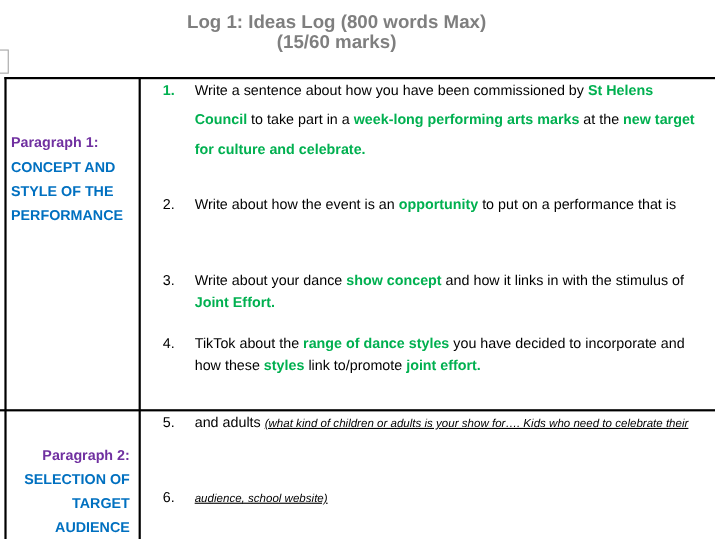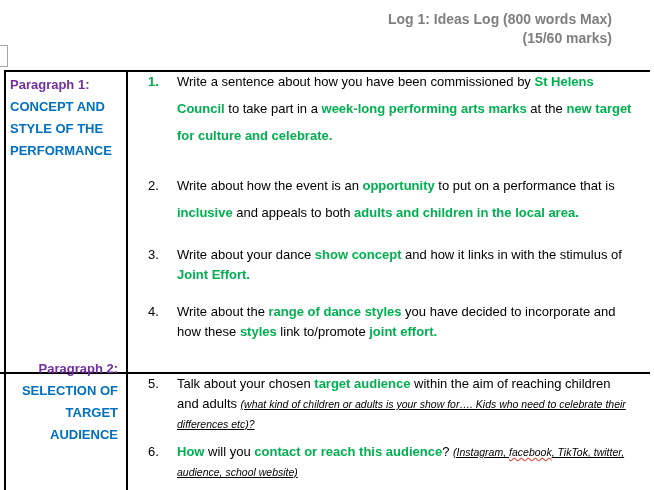--- a/index.html
+++ b/index.html
@@ -7,34 +7,34 @@
     --gray:#7f7f7f; --squiggle:#e8402d; --border:#000000;
   }
   html,body{margin:0;padding:0;}
   body{
     width:654px;height:490px;position:relative;overflow:hidden;
     background:#ffffff;color:#000000;
     font-family:"Liberation Sans","DejaVu Sans",sans-serif;
     font-size:13px;
   }
   
-  .title{position:absolute;top:10px;left:0;width:612px;text-align:right;
-    font-weight:bold;font-size:14px;line-height:19px;color:var(--gray);}
+  .title{position:absolute;top:10px;left:0;width:612px;text-align:center;
+    font-weight:bold;font-size:17px;line-height:19px;color:var(--gray);}
   
   .artifact{position:absolute;left:-3px;top:45px;width:9px;height:20px;
     border:1px solid #a6a6a6;background:#fff;}
   
   .bline{position:absolute;background:var(--border);}
   .b-top{left:4px;top:70px;width:646px;height:2px;}
   .b-left{left:4px;top:70px;width:2px;height:420px;}
   .b-col{left:126px;top:70px;width:2px;height:420px;}
   .b-row{left:0px;top:372px;width:650px;height:2px;}
   
   .cell-header{position:absolute;left:10px;width:108px;
-    font-weight:bold;font-size:13px;line-height:22px;}
+    font-weight:bold;font-size:13px;line-height:22px;margin-top:45px;}
   .header-1{top:74px;}
   .header-2{top:358px;text-align:right;}
   .header-label{color:var(--purple);}
   .header-title{color:var(--blue);}
   
   .item{position:absolute;left:148px;display:flex;align-items:flex-start;}
   .num{flex:0 0 29px;width:29px;line-height:20px;}
   .num-g{color:var(--green);font-weight:bold;}
   .line{line-height:20px;white-space:nowrap;}
   .item-1{top:68px;}  .item-2{top:172px;} .item-3{top:245px;}
@@ -77,45 +77,41 @@
       <div>
         <div class="line"><span class="seg-n">Write a sentence about how you have been commissioned by </span><span class="seg-g">St Helens</span></div>
         <div class="line"><span class="seg-g">Council</span><span class="seg-n"> to take part in a </span><span class="seg-g">week-long performing arts marks</span><span class="seg-n"> at the </span><span class="seg-g">new target</span></div>
         <div class="line"><span class="seg-g">for culture and celebrate.</span></div>
       </div>
     </div>
     <div class="item item-2">
       <span class="num">2.</span>
       <div>
         <div class="line"><span class="seg-n">Write about how the event is an </span><span class="seg-g">opportunity</span><span class="seg-n"> to put on a performance that is</span></div>
-        <div class="line"><span class="seg-g">inclusive</span><span class="seg-n"> and appeals to both </span><span class="seg-g">adults and children in the local area.</span></div>
       </div>
     </div>
     <div class="item item-3">
       <span class="num">3.</span>
       <div>
         <div class="line"><span class="seg-n">Write about your dance </span><span class="seg-g">show concept</span><span class="seg-n"> and how it links in with the stimulus of</span></div>
         <div class="line"><span class="seg-g">Joint Effort.</span></div>
       </div>
     </div>
     <div class="item item-4">
       <span class="num">4.</span>
       <div>
-        <div class="line"><span class="seg-n">Write about the </span><span class="seg-g">range of dance styles</span><span class="seg-n"> you have decided to incorporate and</span></div>
+        <div class="line"><span class="seg-n">TikTok about the </span><span class="seg-g">range of dance styles</span><span class="seg-n"> you have decided to incorporate and</span></div>
         <div class="line"><span class="seg-n">how these </span><span class="seg-g">styles</span><span class="seg-n"> link to/promote </span><span class="seg-g">joint effort.</span></div>
       </div>
     </div>
     <div class="item item-5">
       <span class="num">5.</span>
       <div>
-        <div class="line"><span class="seg-n">Talk about your chosen </span><span class="seg-g">target audience</span><span class="seg-n"> within the aim of reaching children</span></div>
         <div class="line"><span class="seg-n">and adults </span><span class="seg-i">(what kind of children or adults is your show for…. Kids who need to celebrate their</span></div>
-        <div class="line"><span class="seg-i">differences etc)?</span></div>
       </div>
     </div>
     <div class="item item-6">
       <span class="num">6.</span>
       <div>
-        <div class="line"><span class="seg-g">How</span><span class="seg-n"> will you </span><span class="seg-g">contact or reach this audience</span><span class="seg-n">? </span><span class="seg-i">(Instagram, </span><span class="seg-iq">facebook</span><span class="seg-i">, TikTok, twitter,</span></div>
         <div class="line"><span class="seg-i">audience, school website)</span></div>
       </div>
     </div>
   </div>
 
 </body></html>

